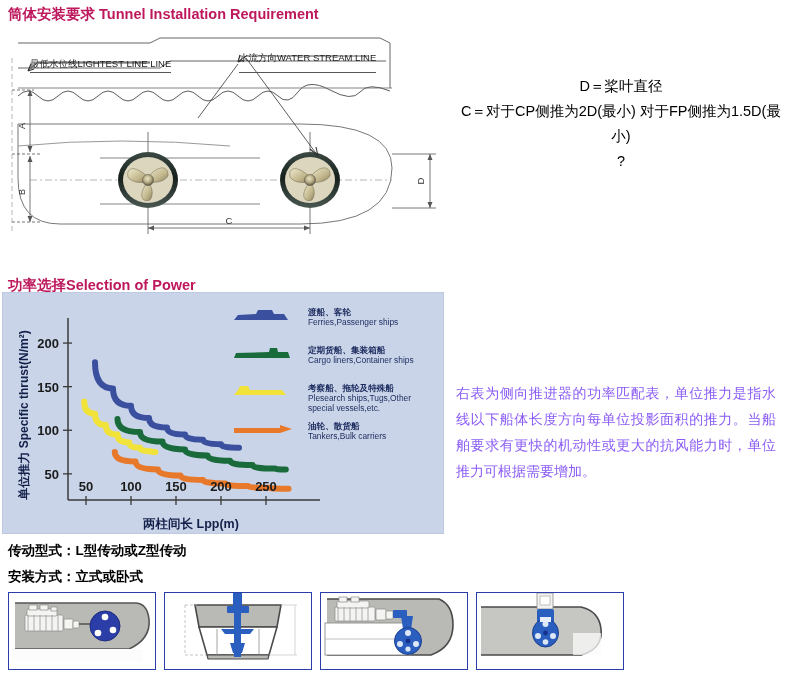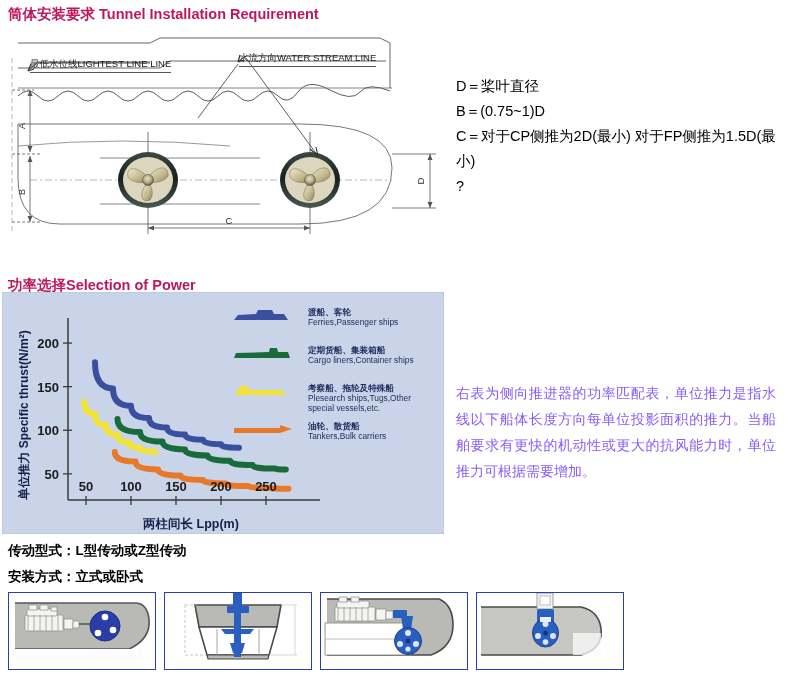--- a/index.html
+++ b/index.html
@@ -22,21 +22,21 @@
     position:absolute;font-size:13.5px;font-weight:bold;color:#000;white-space:nowrap;text-align:center;
   }
   #line-drive{left:8px;top:542px;}
   #line-mount{left:8px;top:568px;}
 
   
   #formula-block{
     position:absolute;left:456px;top:74px;width:330px;
     font-size:14.5px;line-height:25px;color:#000;
   }
-  #formula-block div{white-space:normal;}
+  #formula-block div{white-space:normal;text-align:center;}
 
   
   #desc-block{
     position:absolute;left:456px;top:380px;width:320px;
     font-size:14px;line-height:26px;color:#8b5cf6;text-align:justify;
   }
 
   
   #diagram1{position:absolute;left:0px;top:28px;width:450px;height:232px;}
   #diagram1 svg{display:block;}
@@ -181,25 +181,24 @@
         <line x1="392" y1="180" x2="436" y2="180"></line>
       </g>
       <text x="424" y="153" font-size="9.5" fill="#333" text-anchor="middle" transform="rotate(-90,424,153)">D</text>
 
       <text x="31" y="70" font-size="9" fill="#222" id="svg-label-lwl"></text>
       <text x="240" y="64" font-size="9" fill="#222" id="svg-label-wsl"></text>
     </svg>
   </div>
 
   <div style="position:absolute;left:30px;top:58px;font-size:9.5px;color:#1a1a1a;white-space:nowrap;border-bottom:0.8px solid #555;padding-bottom:1px;">最低水位线LIGHTEST LINE LINE</div>
-  <div style="position:absolute;left:239px;top:52px;font-size:9.5px;color:#1a1a1a;white-space:nowrap;border-bottom:0.8px solid #555;padding-bottom:1px;">水流方向WATER STREAM LINE</div>
+  <div style="position:absolute;left:239px;top:52px;font-size:9.5px;color:#1a1a1a;white-space:nowrap;border-bottom:0.8px solid #555;padding-bottom:7px;">水流方向WATER STREAM LINE</div>
 
   <div id="formula-block">
     <div>D＝桨叶直径</div>
-    <div>B＝(0.75~1)D</div>
     <div>C＝对于CP侧推为2D(最小) 对于FP侧推为1.5D(最小)</div>
     <div>?</div>
   </div>
 
   <div class="sec-title" id="title-power">功率选择Selection of Power</div>
 
   <div id="chart-wrap">
     <svg id="chart-svg" width="442" height="242" viewBox="0 0 442 242" xmlns="http://www.w3.org/2000/svg">
       <rect x="0" y="0" width="442" height="242" fill="#c9d4e8"></rect>
       <rect x="0" y="0" width="442" height="242" fill="none" stroke="#b3c0d8" stroke-width="1"></rect>

